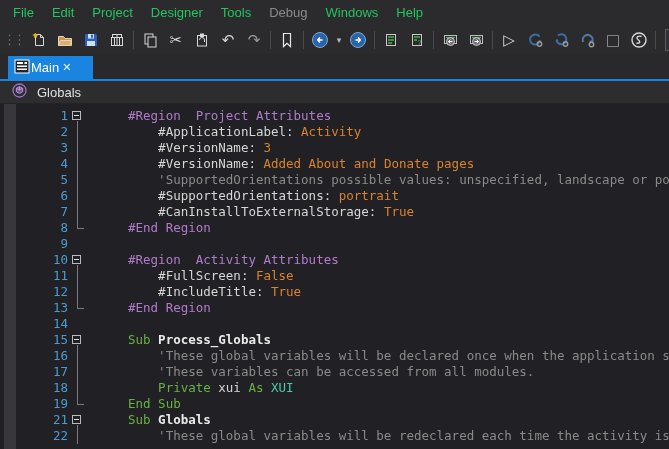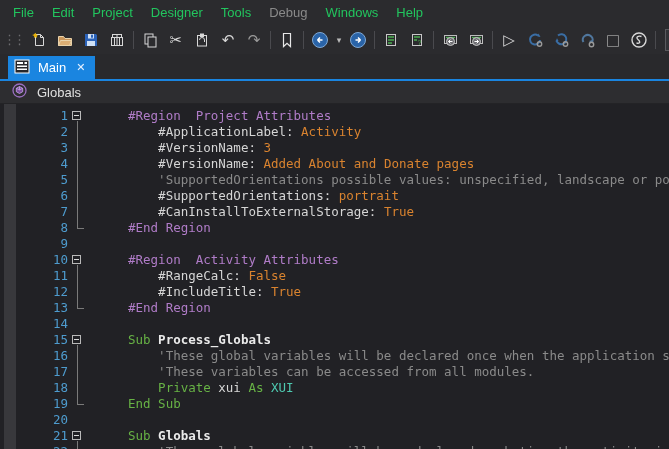--- a/index.html
+++ b/index.html
@@ -22,21 +22,21 @@
   .glyph{font-size:15px;color:#d8d8d8;font-family:"DejaVu Sans",sans-serif;line-height:1;}
   .glyph.dim{color:#9a9a9a;}
   .caret{font-size:9px;color:#b8b8b8;width:10px;text-align:center;}
   .debug-combo{
     margin-left:6px;height:20px;width:140px;flex:none;
     background:#333337;border:1px solid #5a5a5e;color:#f0f0f0;
     font-size:13px;line-height:20px;padding:0 6px;display:flex;align-items:center;
   }
   
   .tabstrip{height:25px;background:#29292c;display:flex;align-items:flex-end;border-bottom:2px solid var(--accent-blue,#1a85e0);padding-left:8px;}
-  .tab{height:23px;display:flex;align-items:center;gap:8px;padding:0 8px 0 6px;background:var(--accent-blue,#1a85e0);color:#fff;font-size:13px;}
+  .tab{height:23px;display:flex;align-items:center;gap:1px;padding:0 20px 0 6px;background:var(--accent-blue,#1a85e0);color:#fff;font-size:13px;}
   .tab-close{font-size:11px;color:#e8f2ff;padding:0 2px;cursor:pointer;}
   
   .navbar{height:22px;background:#2d2d30;display:flex;align-items:center;gap:10px;padding-left:12px;font-size:13px;color:#e0e0e0;border-bottom:1px solid #232326;}
   
   .editor{position:relative;height:353px;background:var(--editor-bg,#212125);overflow:hidden;
           font-family:"DejaVu Sans Mono",monospace;font-size:12.5px;padding-top:4px;}
   .margin-strip{position:absolute;left:4px;top:0;bottom:0;width:12px;background:#38383c;}
   .code-line{display:flex;height:16px;line-height:16px;position:relative;}
   .ln{flex:none;width:70px;padding-right:2px;box-sizing:border-box;text-align:right;color:var(--line-number,#4e9ccf);position:relative;z-index:1;}
   .fold{flex:none;width:18px;position:relative;}
@@ -345,21 +345,21 @@
           <span class="code"></span>
         </div>
         <div class="code-line">
           <span class="ln">10</span>
           <span class="fold start"></span>
           <span class="code"><span class="tk-region">#Region  Activity Attributes</span></span>
         </div>
         <div class="code-line">
           <span class="ln">11</span>
           <span class="fold line"></span>
-          <span class="code"><span class="tk-dir">    #RangeCalc: </span><span class="tk-val">False</span></span>
+          <span class="code"><span class="tk-dir">    #FullScreen: </span><span class="tk-val">False</span></span>
         </div>
         <div class="code-line">
           <span class="ln">12</span>
           <span class="fold line"></span>
           <span class="code"><span class="tk-dir">    #IncludeTitle: </span><span class="tk-val">True</span></span>
         </div>
         <div class="code-line">
           <span class="ln">13</span>
           <span class="fold end"></span>
           <span class="code"><span class="tk-region">#End Region</span></span>
@@ -388,25 +388,20 @@
           <span class="ln">18</span>
           <span class="fold line"></span>
           <span class="code"><span class="tk-plain">    </span><span class="tk-kw">Private</span><span class="tk-plain"> xui </span><span class="tk-kw">As</span><span class="tk-plain"> </span><span class="tk-type">XUI</span></span>
         </div>
         <div class="code-line">
           <span class="ln">19</span>
           <span class="fold end"></span>
           <span class="code"><span class="tk-kw">End Sub</span></span>
         </div>
         <div class="code-line">
-          <span class="ln">20</span>
-          <span class="fold none"></span>
-          <span class="code"></span>
-        </div>
-        <div class="code-line">
           <span class="ln">21</span>
           <span class="fold start"></span>
           <span class="code"><span class="tk-kw">Sub </span><span class="tk-name">Globals</span></span>
         </div>
         <div class="code-line">
           <span class="ln">22</span>
           <span class="fold line"></span>
           <span class="code"><span class="tk-com">    'These global variables will be redeclared each time the activity is created.</span></span>
         </div>
       </div>

